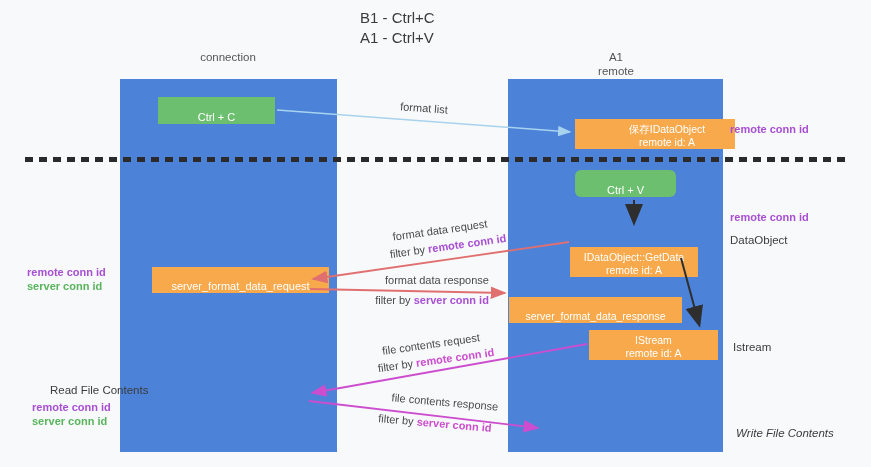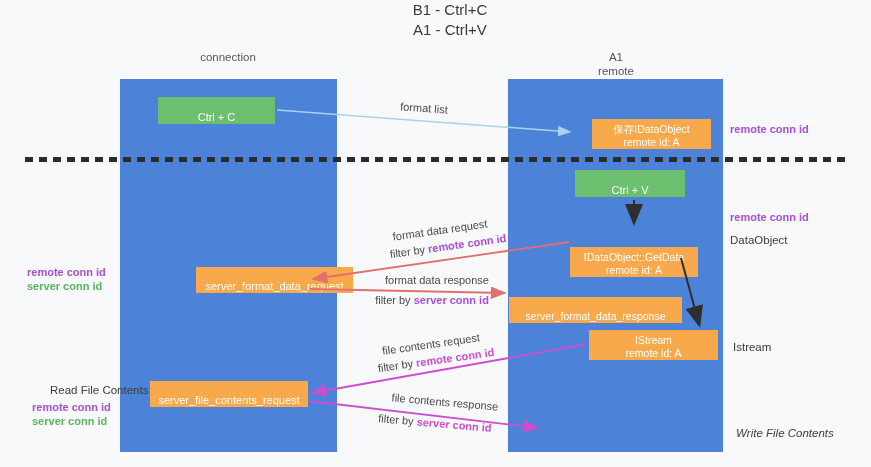--- a/index.html
+++ b/index.html
@@ -2,21 +2,21 @@
 <html style="--column-blue: #4d82d9; --node-green: #6dbf70; --node-orange: #f7a94b; --arrow-salmon: #e07070; --arrow-magenta: #cc4ecf; --arrow-lightblue: #a7d3ee; --arrow-black: #2e2e2e; --text-purple: #a84fd4; --text-green: #58b55c; --text-dark: #3c3c3c;"><head>
 <meta charset="utf-8">
 <style>
   html,body{margin:0;padding:0;}
   .canvas{
     position:relative;width:871px;height:467px;overflow:hidden;
     background:#f8f9fa;
     font-family:"Liberation Sans",sans-serif;
   }
   .title{
-    position:absolute;left:360px;top:0;width:180px;text-align:center;
+    position:absolute;left:360px;top:8px;width:180px;
     font-size:15px;line-height:20px;color:#3a3a3a;
   }
   .col-header{
     position:absolute;width:120px;text-align:center;
     font-size:11.5px;line-height:14px;color:#555;
   }
   .col-header.left{left:168px;top:50px;}
   .col-header.right{left:556px;top:50px;}
   .column{
     position:absolute;top:79px;height:373px;background:var(--column-blue);
@@ -30,24 +30,24 @@
   }
   .node{
     position:absolute;display:flex;flex-direction:column;align-items:center;
     justify-content:flex-end;color:#fff;text-align:center;z-index:4;
     font-size:11px;line-height:13px;
   }
   .node.green{background:var(--node-green);}
   .node.orange{background:var(--node-orange);}
   .node.small{font-size:10.5px;}
   .n-ctrl-c{left:158px;top:97px;width:117px;height:27px;}
-  .n-save{left:592px;top:119px;width:119px;height:30px;}
-  .n-ctrl-v{left:575px;top:170px;width:110px;height:27px;}
+  .n-save{left:575px;top:119px;width:136px;height:30px;padding-left:24px;}
+  .n-ctrl-v{left:575px;top:170px;width:101px;height:27px;border-radius:6px;}
   .n-getdata{left:570px;top:227px;width:128px;height:30px;margin-top:20px;}
-  .n-sfdreq{left:152px;top:267px;width:157px;height:26px;margin-left:44px;}
+  .n-sfdreq{left:152px;top:267px;width:177px;height:26px;}
   .n-sfdres{left:509px;top:297px;width:173px;height:26px;}
   .n-istream{left:589px;top:330px;width:129px;height:30px;}
   .n-sfcreq{left:150px;top:381px;width:158px;height:26px;}
   .n-sfcres{left:543px;top:418px;width:163px;height:25px;}
   .side-label{
     position:absolute;font-size:11.5px;color:var(--text-dark);
     white-space:nowrap;z-index:5;
   }
   .side-label.purple{color:var(--text-purple);font-weight:bold;font-size:11px;}
   .side-label.green{color:var(--text-green);font-weight:bold;font-size:11px;}
@@ -125,23 +125,20 @@
 
   <div class="node orange small n-sfdres">
     <div>server_format_data_response</div>
   </div>
 
   <div class="node orange small n-istream">
     <div>IStream</div>
     <div>remote id: A</div>
   </div>
 
-  <div class="node orange n-sfcreq">
-    <div>server_file_contents_request</div>
-  </div>
 
 
   <div class="side-label purple sl-remote-top">remote conn id</div>
   <div class="side-label purple sl-remote-mid">remote conn id</div>
   <div class="side-label sl-dataobject">DataObject</div>
   <div class="side-label sl-istream">Istream</div>
   <div class="side-label sl-write">Write File Contents</div>
   <div class="side-label purple sl-left-remote-1">remote conn id</div>
   <div class="side-label green sl-left-server-1">server conn id</div>
   <div class="side-label sl-read">Read File Contents</div>

